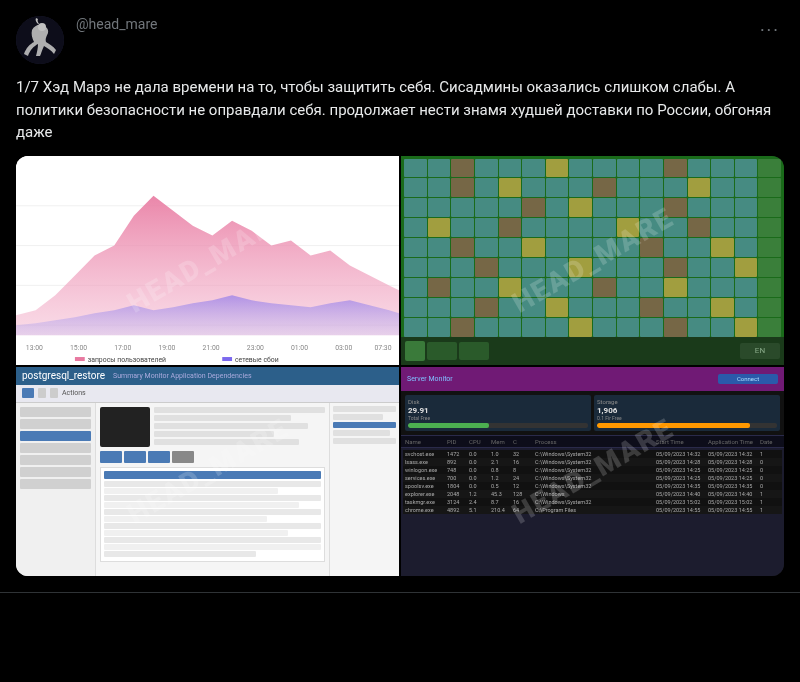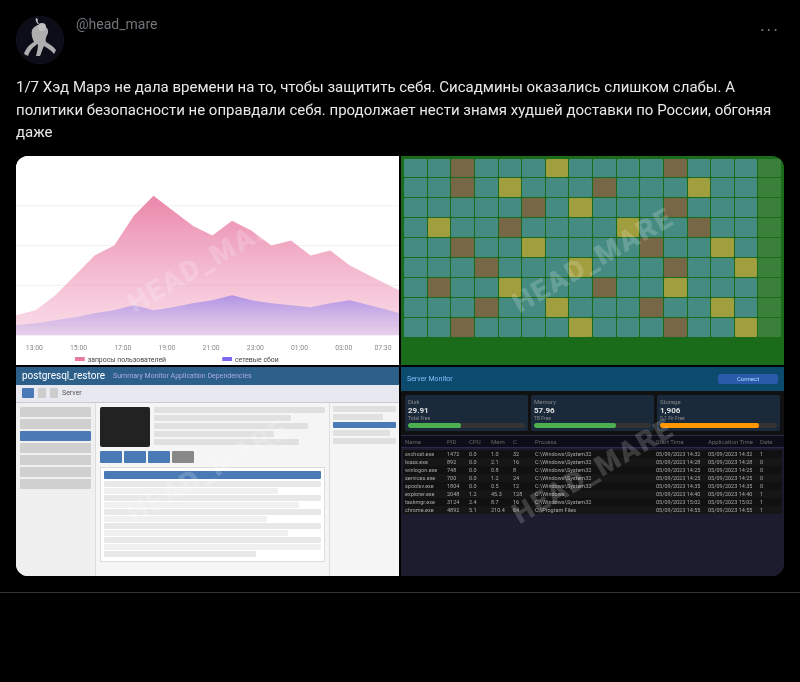--- a/index.html
+++ b/index.html
@@ -186,20 +186,28 @@
           <rect x="210" y="202" width="10" height="4" fill="#7b68ee"></rect>
           <text x="223" y="207" font-size="7" fill="#444">сетевые сбои</text>
         </svg>
         <div class="watermark">HEAD_MARE</div>
       </div>
     </div>
 
     <div class="image-cell">
       <div class="desktop-container">
 
+        <div style="position:absolute;bottom:0;left:0;right:0;height:28px;background:#1a3a1a;display:flex;align-items:center;padding:0 4px;gap:2px;z-index:5;">
+          <div style="width:20px;height:20px;background:#3a7a3a;border-radius:2px;"></div>
+          <div style="flex:1;display:flex;gap:2px;">
+            <div style="height:18px;width:30px;background:#2a5a2a;border-radius:2px;"></div>
+            <div style="height:18px;width:30px;background:#2a5a2a;border-radius:2px;"></div>
+          </div>
+          <div style="height:16px;width:40px;background:#2a4a2a;border-radius:2px;font-size:8px;color:#8a8;display:flex;align-items:center;justify-content:center;">EN</div>
+        </div>
 
         <div style="display:grid;grid-template-columns:repeat(16,1fr);grid-template-rows:repeat(9,1fr);gap:1px;padding:3px;height:calc(100% - 28px);">
 
           <div style="display:contents;" id="icons-container"></div>
         </div>
 
         <div class="watermark">HEAD_MARE</div>
 
         <div style="position:absolute;top:3px;left:3px;right:3px;bottom:28px;display:grid;grid-template-columns:repeat(16,1fr);grid-template-rows:repeat(9,1fr);gap:1px;">
 
@@ -364,21 +372,21 @@
 
         <div style="background:#2c5f8a;height:18px;display:flex;align-items:center;padding:0 6px;">
           <span style="color:white;font-size:10px;">postgresql_restore</span>
           <span style="color:#aad;font-size:7px;margin-left:8px;">Summary Monitor Application Dependencies</span>
         </div>
 
         <div style="background:#e8e8f0;height:18px;display:flex;align-items:center;padding:0 6px;border-bottom:1px solid #ccc;gap:4px;">
           <div style="width:12px;height:10px;background:#4a7ab5;border-radius:1px;"></div>
           <div style="width:8px;height:10px;background:#ccc;border-radius:1px;"></div>
           <div style="width:8px;height:10px;background:#ccc;border-radius:1px;"></div>
-          <span style="color:#555;font-size:7px;">Server</span>
+          <span style="color:#555;font-size:7px;">Actions</span>
         </div>
 
         <div style="display:flex;height:calc(100% - 36px);">
 
           <div style="width:80px;background:#f0f0f0;border-right:1px solid #ddd;padding:4px;overflow:hidden;">
             <div style="height:10px;background:#d0d0d0;margin-bottom:2px;border-radius:1px;"></div>
             <div style="height:10px;background:#d0d0d0;margin-bottom:2px;border-radius:1px;"></div>
             <div style="height:10px;background:#4a7ab5;margin-bottom:2px;border-radius:1px;"></div>
             <div style="height:10px;background:#d0d0d0;margin-bottom:2px;border-radius:1px;"></div>
             <div style="height:10px;background:#d0d0d0;margin-bottom:2px;border-radius:1px;"></div>
@@ -430,43 +438,35 @@
             <div style="height:6px;background:#e0e0e0;margin-bottom:2px;border-radius:1px;"></div>
           </div>
         </div>
         <div class="watermark">HEAD_MARE</div>
       </div>
     </div>
 
     <div class="image-cell">
       <div class="server-container">
 
-        <div style="background:#0c4a6e;height:18px;display:flex;align-items:center;padding:12px 6px;gap:4px;">
+        <div style="background:#701a75;height:18px;display:flex;align-items:center;padding:12px 6px;gap:4px;">
           <span style="color:#80c0ff;font-size:7px;">Server Monitor</span>
           <div style="flex:1;"></div>
           <div style="height:10px;width:60px;background:#2a5aaa;border-radius:2px;display:flex;align-items:center;justify-content:center;">
             <span style="color:#aaddff;font-size:6px;">Connect</span>
           </div>
         </div>
 
         <div style="display:flex;gap:3px;padding:4px;background:#111;">
           <div style="flex:1;background:#1a2a3a;border-radius:2px;padding:3px;">
             <div style="color:#888;font-size:6px;margin-bottom:1px;">Disk</div>
             <div style="color:#e0e0e0;font-size:8px;font-weight:bold;">29.91</div>
             <div style="color:#888;font-size:5px;">Total Free</div>
             <div style="height:5px;background:#333;border-radius:2px;margin-top:2px;overflow:hidden;">
               <div style="width:45%;height:100%;background:#4caf50;border-radius:2px;"></div>
-            </div>
-          </div>
-          <div style="flex:1;background:#1a2a3a;border-radius:2px;padding:3px;">
-            <div style="color:#888;font-size:6px;margin-bottom:1px;">Memory</div>
-            <div style="color:#e0e0e0;font-size:8px;font-weight:bold;">57.96</div>
-            <div style="color:#888;font-size:5px;">TB Free</div>
-            <div style="height:5px;background:#333;border-radius:2px;margin-top:2px;overflow:hidden;">
-              <div style="width:70%;height:100%;background:#4caf50;border-radius:2px;"></div>
             </div>
           </div>
           <div style="flex:1;background:#1a2a3a;border-radius:2px;padding:3px;">
             <div style="color:#888;font-size:6px;margin-bottom:1px;">Storage</div>
             <div style="color:#e0e0e0;font-size:8px;font-weight:bold;">1,906</div>
             <div style="color:#888;font-size:5px;">0.1 Fir Free</div>
             <div style="height:5px;background:#333;border-radius:2px;margin-top:2px;overflow:hidden;">
               <div style="width:85%;height:100%;background:#ff9800;border-radius:2px;"></div>
             </div>
           </div>

